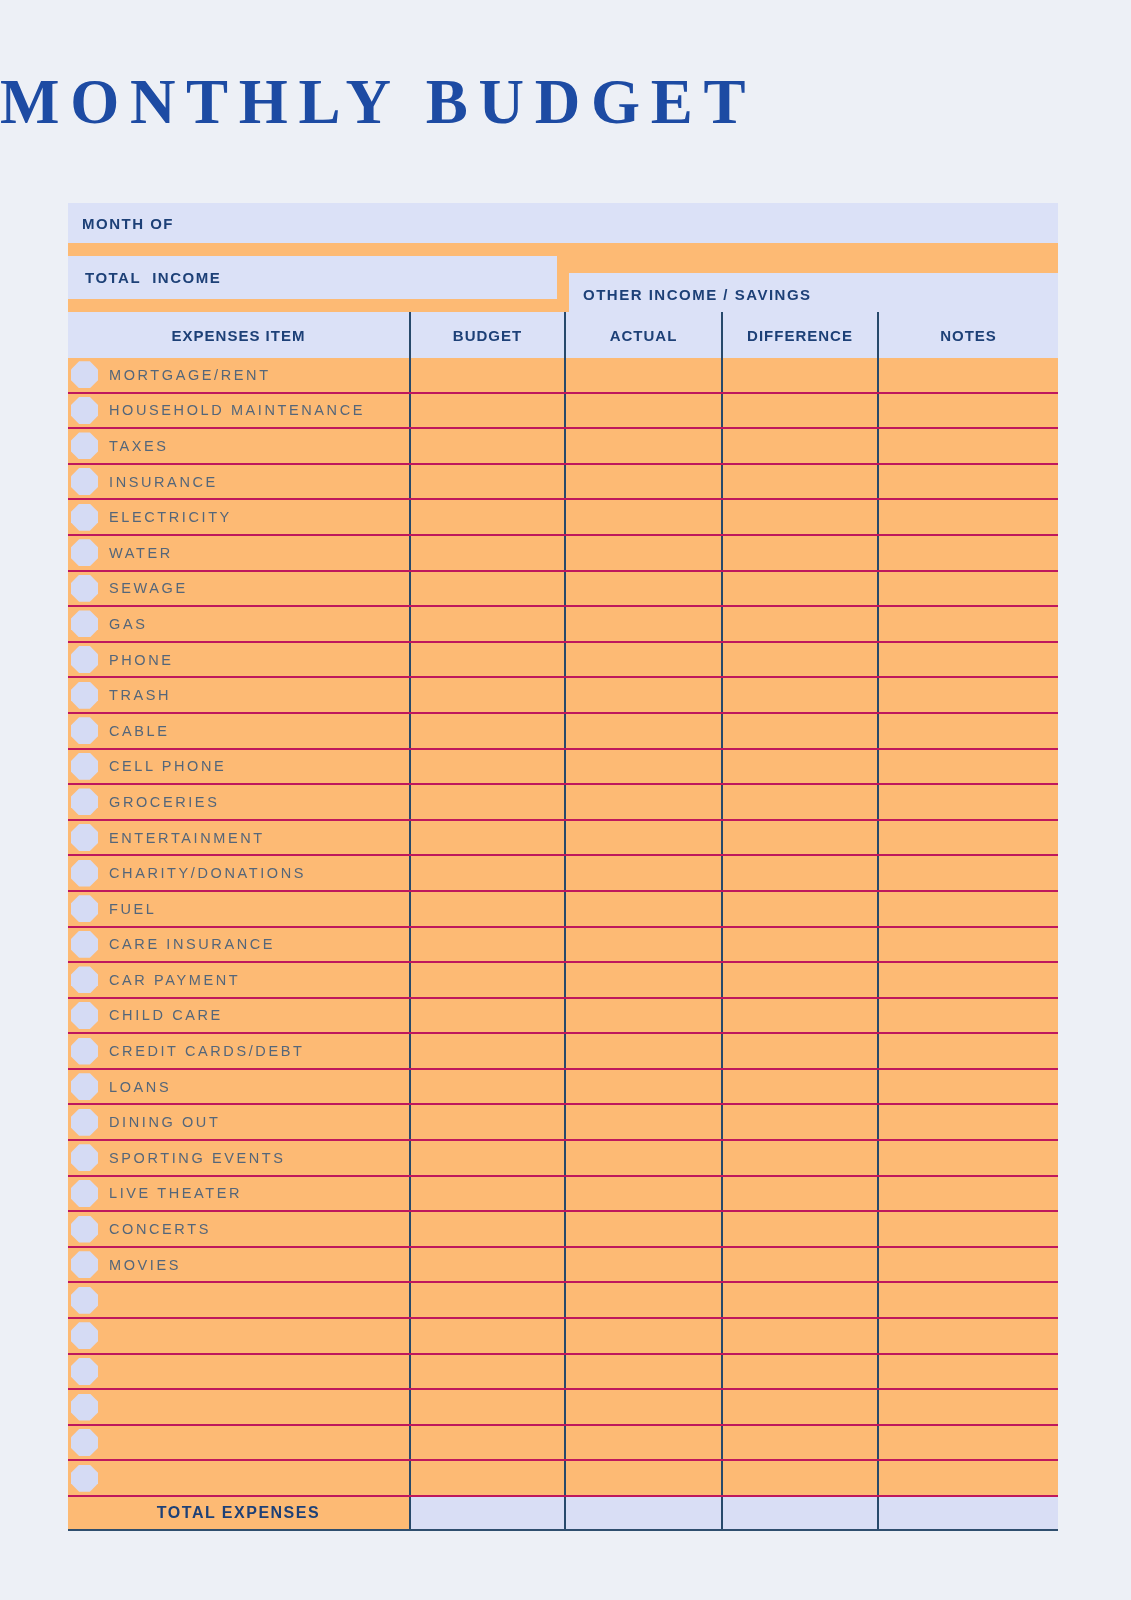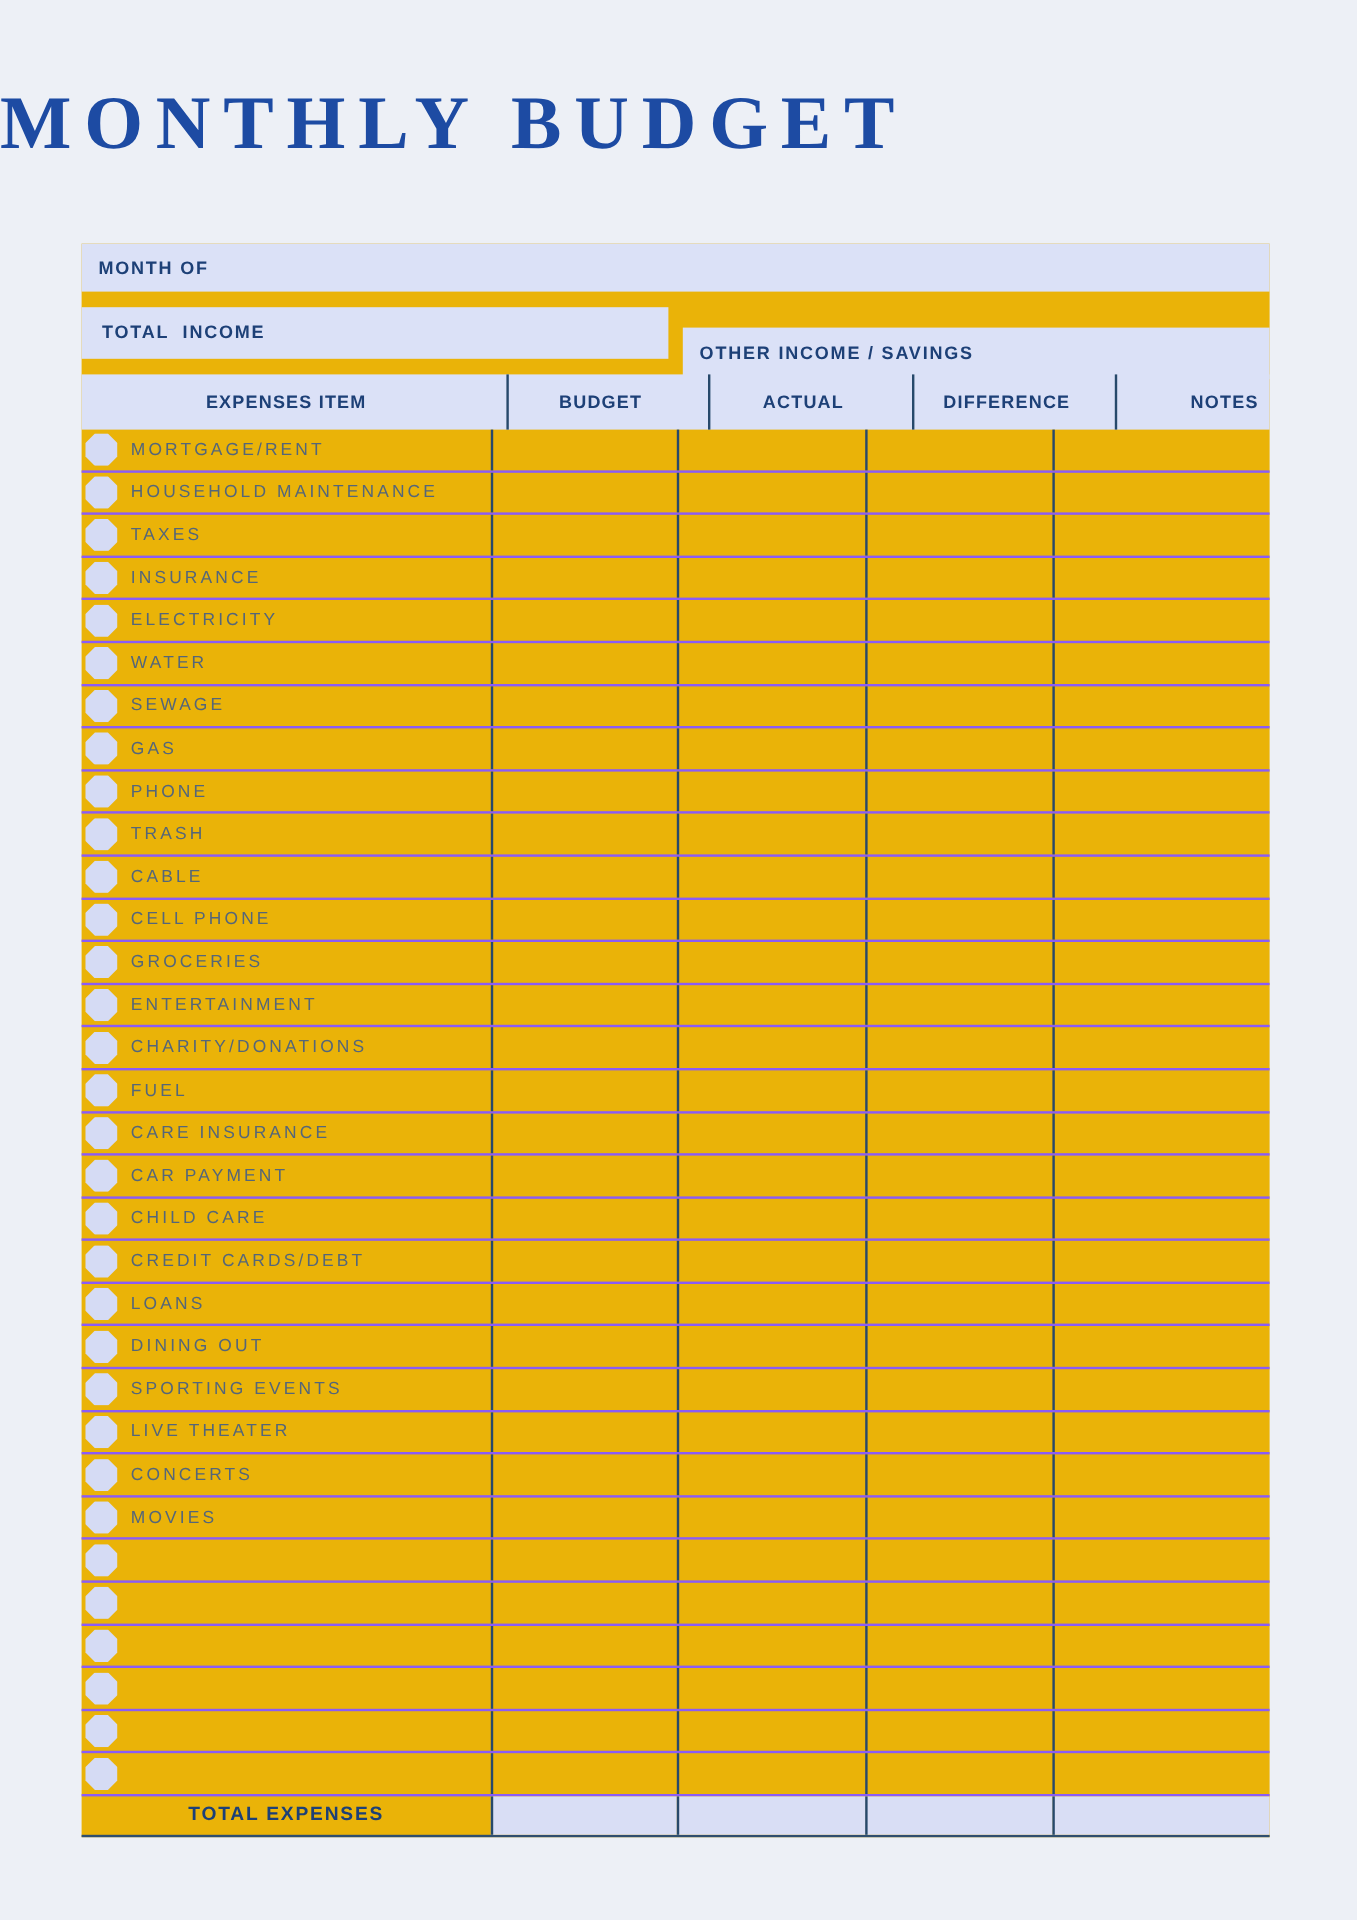--- a/index.html
+++ b/index.html
@@ -15,21 +15,21 @@
     font-family:"Liberation Serif", serif;
     font-weight:bold;
     font-size:63px;
     letter-spacing:0.17em;
     color:#1d4ba3;
     margin:0;
     white-space:pre;
   }
   .content{
     position:absolute;left:68px;top:203px;width:990px;height:1328px;
-    background:#eab308;
+    background:#fdba74;
   }
   .band{
     position:absolute;
     background:#dbe1f7;
     display:flex;align-items:center;
     box-sizing:border-box;
     padding-left:14px;
   }
   .band-label{
     color:#1d4077;font-weight:bold;font-size:15px;letter-spacing:1.5px;
@@ -43,31 +43,30 @@
   }
   .grid-row{
     display:grid;
     grid-template-columns:341px 155px 157px 156px 181px;
     width:990px;
     box-sizing:border-box;
   }
   .thead{
     height:46px;
     background:#dbe1f7;
-    gap:13px;
   }
   .hcell{
     display:flex;align-items:center;justify-content:center;
     color:#1d4077;font-weight:bold;font-size:15px;letter-spacing:1px;
     box-sizing:border-box;
   }
   .col-b{border-left:2px solid #27496b;}
   .tbody .trow{
     height:35.6px;
-    border-bottom:2px solid #8b5cf6;
+    border-bottom:2px solid #be185d;
   }
   .tcell{
     box-sizing:border-box;
     height:100%;
   }
   .item-cell{
     display:flex;align-items:center;
     padding-left:3px;
     box-sizing:border-box;
   }

